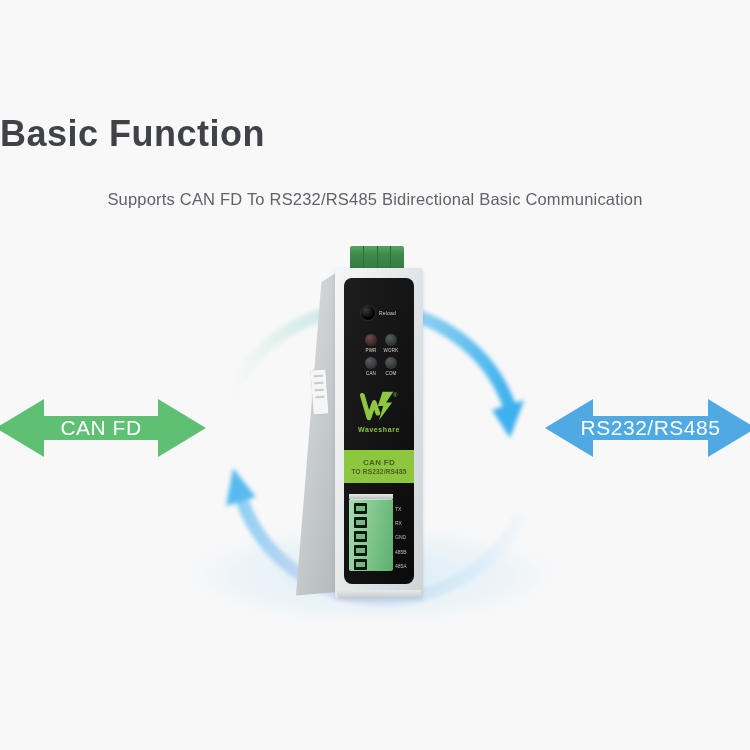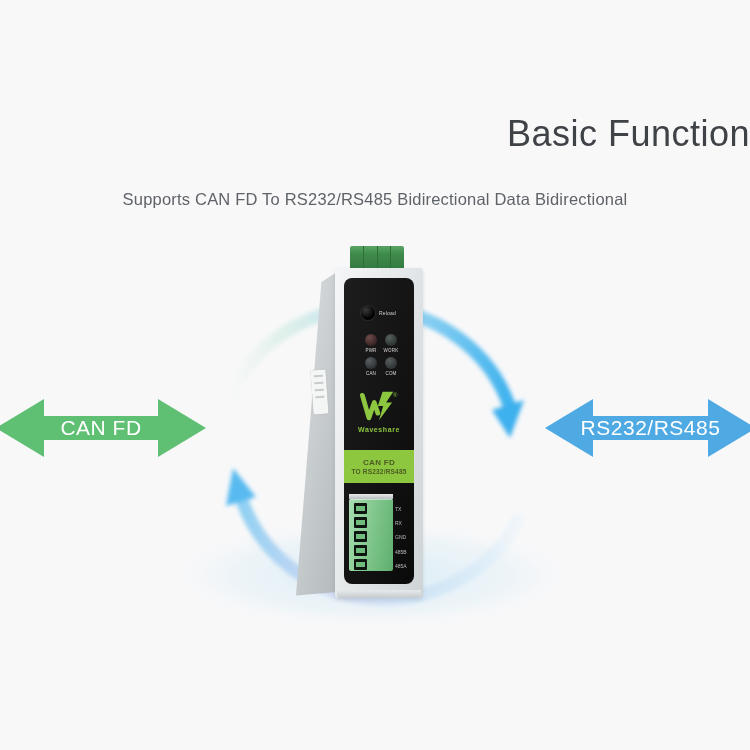--- a/index.html
+++ b/index.html
@@ -7,21 +7,21 @@
     width:750px;height:750px;position:relative;overflow:hidden;
     background:#f8f8f9;
     font-family:"Liberation Sans","DejaVu Sans",sans-serif;
     -webkit-font-smoothing:antialiased;
   }
   .stage{position:absolute;inset:0;}
 
   
   .page-title{
     position:absolute;top:113px;left:0;width:100%;
-    text-align:right;font-size:36px;font-weight:400;color:#3f4246;letter-spacing:.5px;
+    text-align:left;font-size:36px;font-weight:700;color:#3f4246;letter-spacing:.5px;
   }
   .page-subtitle{
     position:absolute;top:190px;left:0;width:100%;
     text-align:center;font-size:16.5px;font-weight:400;color:#5f6368;letter-spacing:.2px;
   }
 
   
   .ring-svg{position:absolute;left:0;top:0;z-index:1;}
 
   
@@ -101,21 +101,21 @@
   .pin-labels{position:absolute;left:51px;top:224px;font-size:5px;color:#b9beb5;line-height:14.2px;}
   .dev-bottom-lip{position:absolute;left:47px;top:346px;width:84px;height:8px;
     background:linear-gradient(#e7eaeb,#c5cacc);border-radius:0 0 3px 3px;}
 </style>
 </head>
 <body>
 
 <div class="stage">
 
   <div class="page-title">Basic Function</div>
-  <div class="page-subtitle">Supports CAN FD To RS232/RS485 Bidirectional Data Bidirectional</div>
+  <div class="page-subtitle">Supports CAN FD To RS232/RS485 Bidirectional Basic Communication</div>
 
   <svg class="ring-svg" width="750" height="750" viewBox="0 0 750 750">
     <defs>
       <radialGradient id="glowGrad" cx="50%" cy="50%" r="50%">
         <stop offset="0%" stop-color="#bfe2f2" stop-opacity="0.55"></stop>
         <stop offset="70%" stop-color="#cfe9f5" stop-opacity="0.25"></stop>
         <stop offset="100%" stop-color="#f8f8f9" stop-opacity="0"></stop>
       </radialGradient>
       <linearGradient id="topGrad" gradientUnits="userSpaceOnUse" x1="228" y1="400" x2="510" y2="408">
         <stop offset="0" stop-color="#d9efe4" stop-opacity="0"></stop>

